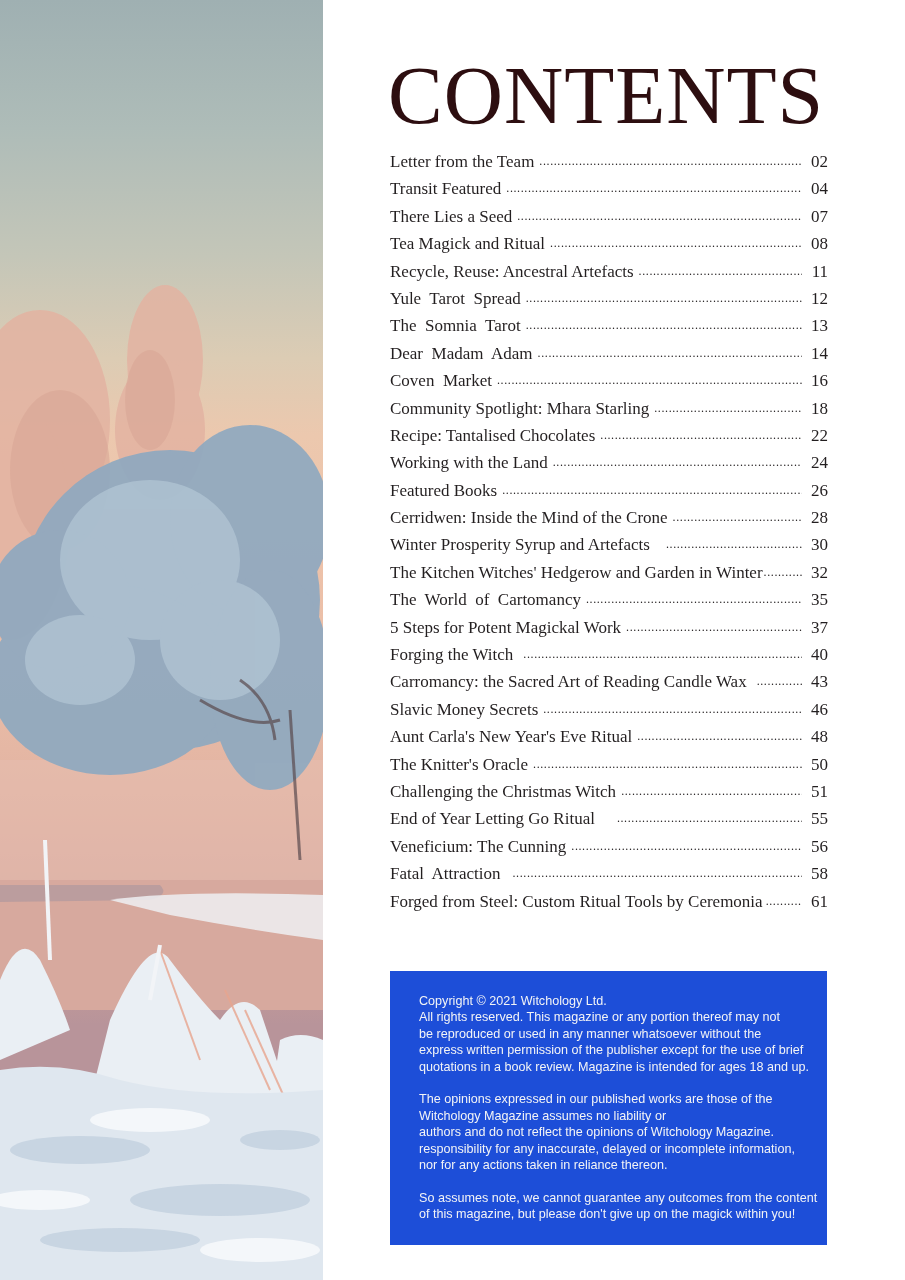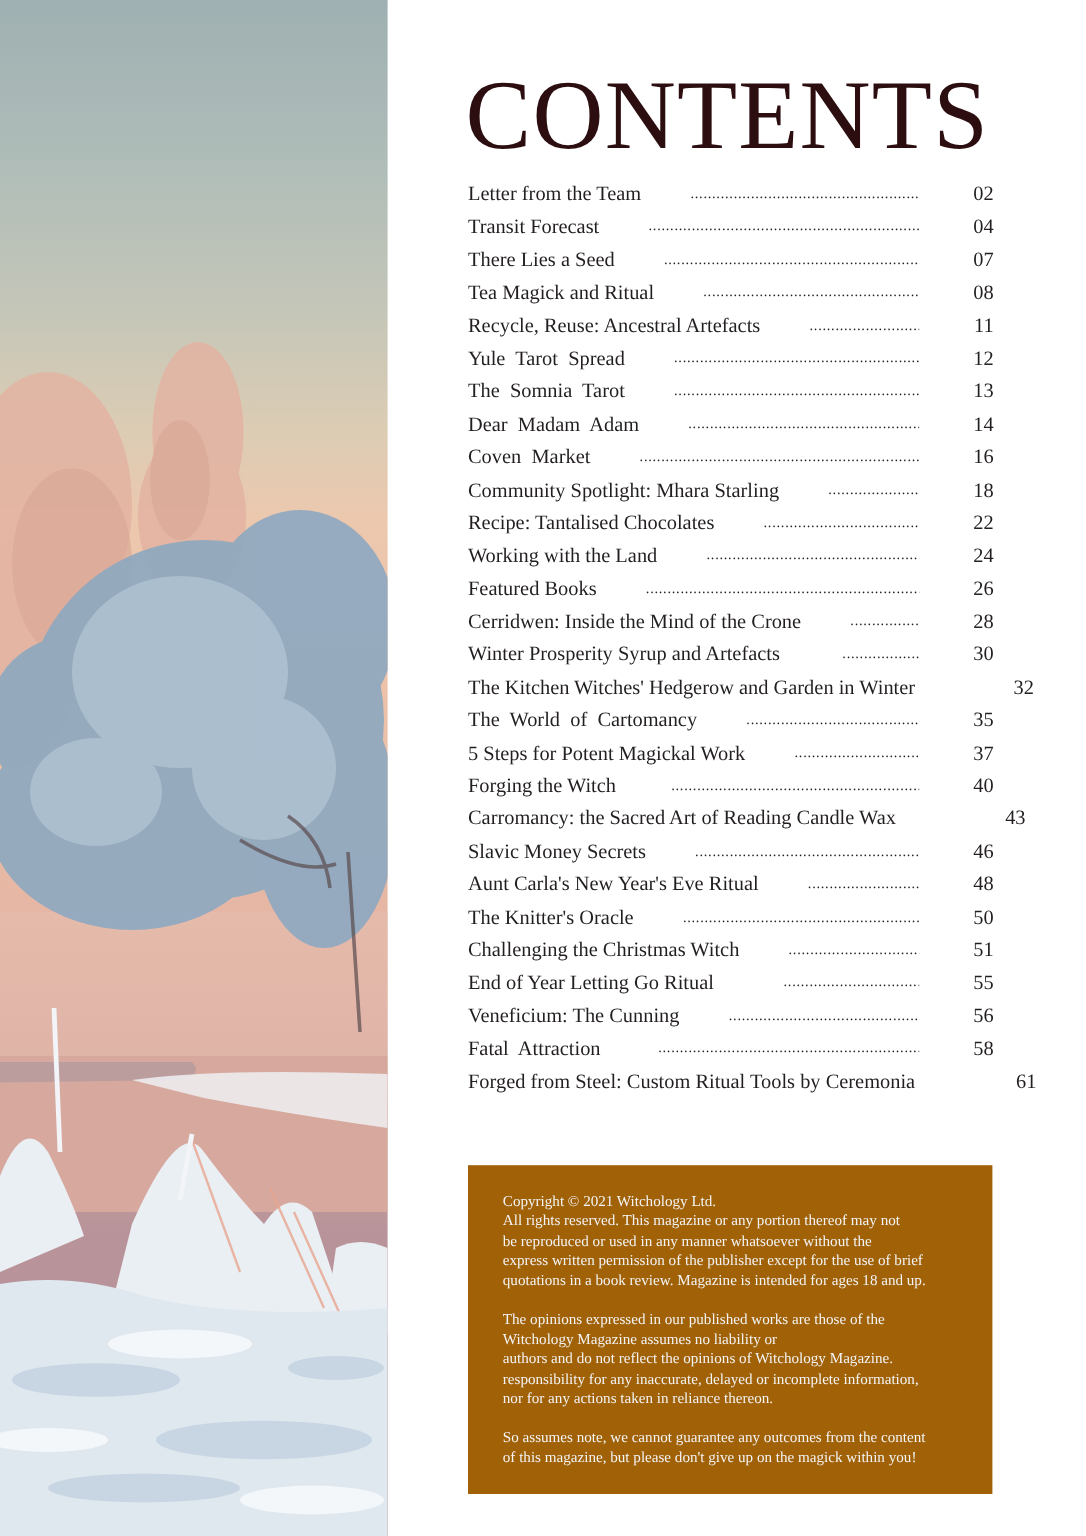--- a/index.html
+++ b/index.html
@@ -65,21 +65,20 @@
       font-size: 17px;
       color: #231f20;
     }
     .toc-row {
       display: flex;
       align-items: flex-end;
       height: 27.4px;
       line-height: 27.4px;
       white-space: nowrap;
       cursor: pointer;
-      gap: 36px;
     }
     .toc-title { flex: 0 0 auto; }
     .toc-leader {
       flex: 1 1 auto;
       overflow: hidden;
       margin: 0 6px 0 5px;
       font-size: 12px;
       letter-spacing: 0.6px;
       color: #231f20;
     }
@@ -87,24 +86,24 @@
       content: "..................................................................................................................................................................";
     }
     .toc-page { flex: 0 0 auto; text-align: right; min-width: 20px; }
 
     .notice {
       position: absolute;
       left: 390px;
       top: 971px;
       width: 437px;
       height: 274px;
-      background: #a16207;
+      background: #1d4ed8;
       box-sizing: border-box;
       padding: 22px 20px 0 29px;
-      font-family: Liberation Serif, serif;
+      font-family: Liberation Sans, sans-serif;
       font-size: 12.6px;
       line-height: 16.4px;
       color: #f3f4f6;
     }
     .notice p { margin: 0 0 16.4px 0; }
     .notice p span { display: block; white-space: nowrap; }
   </style>
 </head>
 <body>
 
@@ -181,21 +180,21 @@
 
   <h1 class="title">CONTENTS</h1>
 
   <ul class="toc">
     <li class="toc-row">
         <span class="toc-title">Letter from the Team</span>
         <span class="toc-leader"></span>
         <span class="toc-page">02</span>
       </li>
     <li class="toc-row">
-        <span class="toc-title">Transit Forecast</span>
+        <span class="toc-title">Transit Featured</span>
         <span class="toc-leader"></span>
         <span class="toc-page">04</span>
       </li>
     <li class="toc-row">
         <span class="toc-title">There Lies a Seed</span>
         <span class="toc-leader"></span>
         <span class="toc-page">07</span>
       </li>
     <li class="toc-row">
         <span class="toc-title">Tea Magick and Ritual</span>

